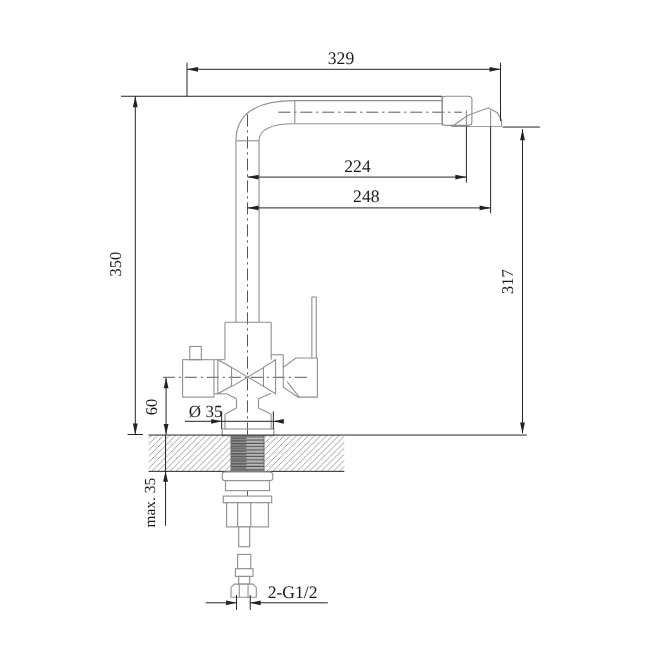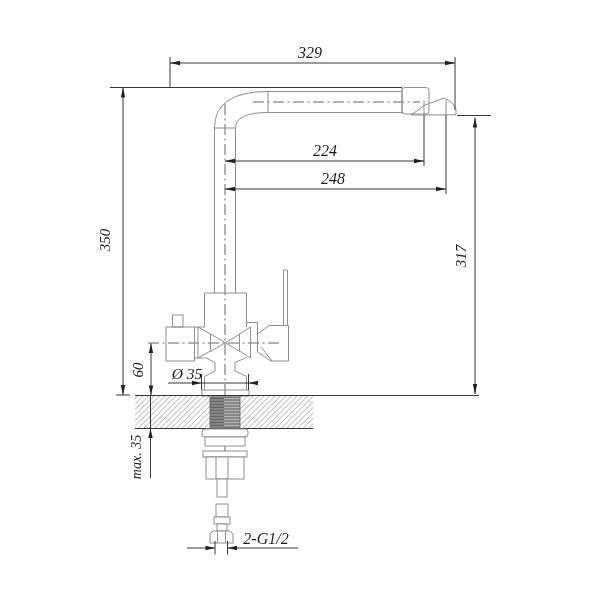--- a/index.html
+++ b/index.html
@@ -1,17 +1,17 @@
 <!DOCTYPE html>
 <html><head>
 <meta charset="utf-8">
 <style>
   html,body{margin:0;padding:0;background:#ffffff;}
   .canvas{
-    width:536px;height:600px;background:#ffffff;position:relative;overflow:hidden;font-style:italic;
+    width:536px;height:600px;background:#ffffff;position:relative;overflow:hidden;
   }
   svg{display:block;}
   .dim-text{
     font-family:"Liberation Serif", serif;
     fill:#1b1b1b;
   }
   .h-dim{font-size:16px;}
   .v-dim{font-size:15px;}
   .outline{stroke:#8f8f8f;stroke-width:1;fill:none;}
   .outline-f{stroke:#8f8f8f;stroke-width:1;fill:#ffffff;}

